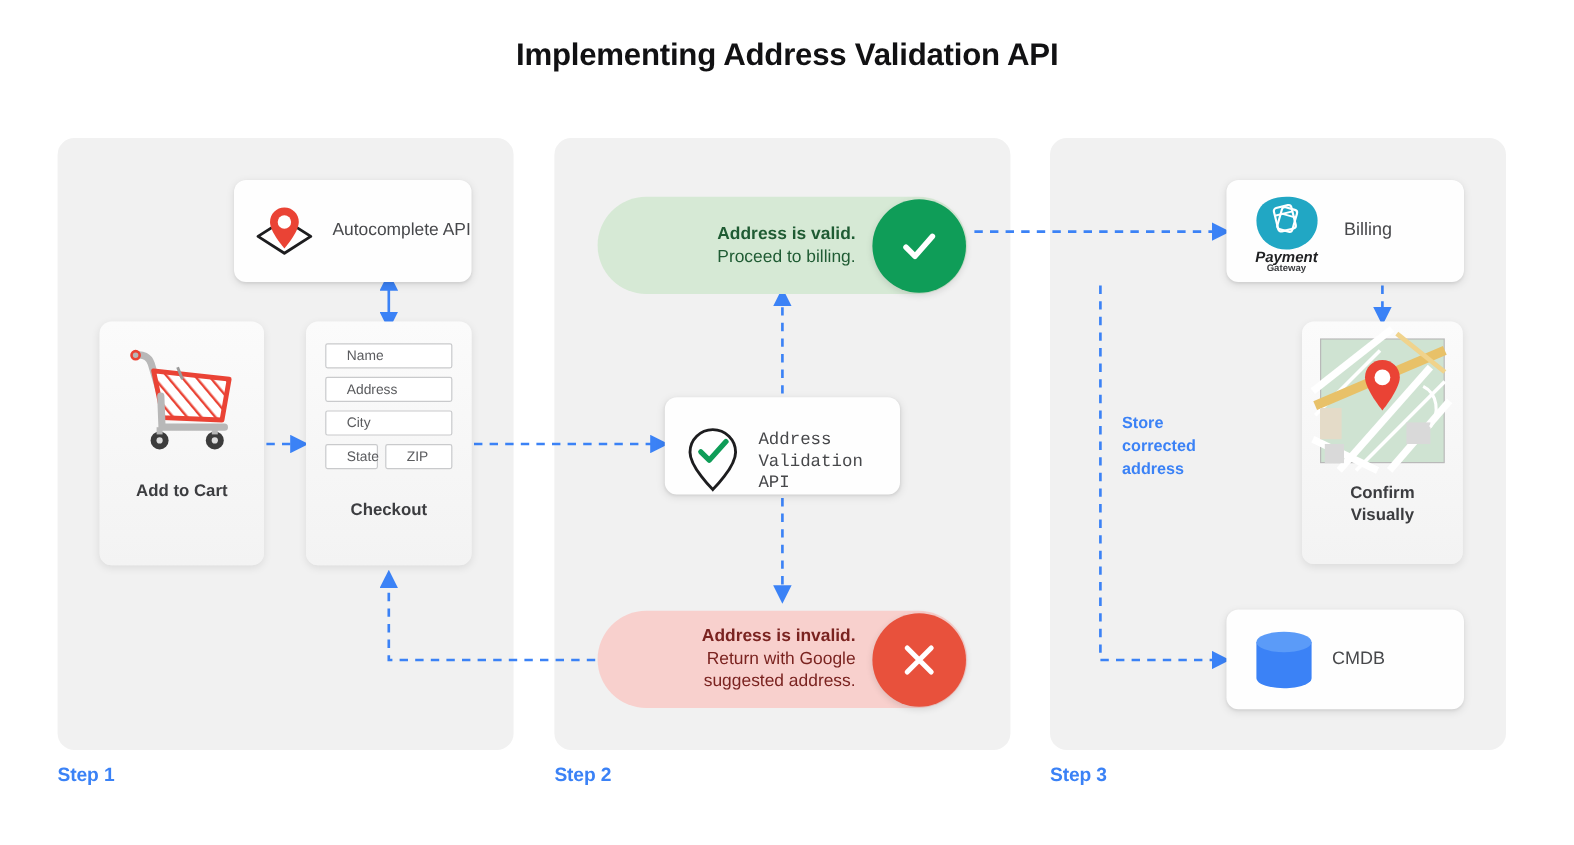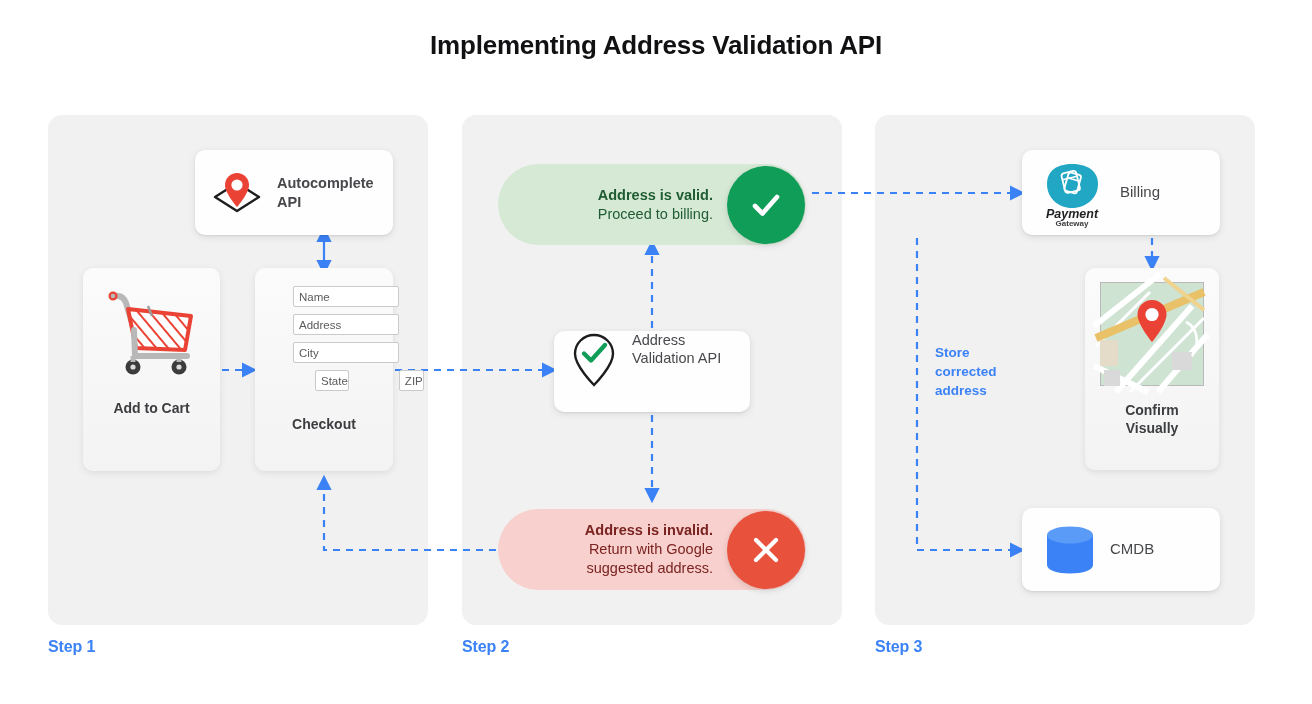--- a/index.html
+++ b/index.html
@@ -58,21 +58,21 @@
   .card-label{
     font-size:15px;color:#444548;line-height:1.25;
   }
   .card-label.strong{font-weight:bold;color:#3c3d40;font-size:14px;text-align:center;}
 
   
   #card-autocomplete{
     left:195px;top:150px;width:198px;height:85px;
     display:flex;align-items:center;gap:12px;padding-left:14px;
   }
-  #card-autocomplete .card-label{font-size:14.5px;color:#47484b;font-weight:bold;}
+  #card-autocomplete .card-label{font-size:14.5px;color:#47484b;}
 
   
   #card-addtocart{
     left:83px;top:268px;width:137px;height:203px;
     display:flex;flex-direction:column;align-items:center;justify-content:flex-start;
     padding-top:18px;
   }
   #card-addtocart .card-label.strong{margin-top:22px;}
 
   
@@ -82,23 +82,22 @@
     padding-top:18px;
   }
   .field{
     box-sizing:border-box;
     background:#ffffff;
     border:1px solid #c9cacc;
     border-radius:2px;
     height:21px;
     font-size:11.5px;color:#5a5b5e;
     display:flex;align-items:center;
-    padding-left:5px;
+    padding-left:17px;
     margin-bottom:7px;
-    margin-left:44px;
   }
   .field.wide{width:106px;}
   .field.half-a{width:44px;}
   .field.half-b{width:56px;}
   .fieldrow{display:flex;gap:6px;width:106px;}
   #card-checkout .card-label.strong{margin-top:18px;}
 
   
   .pill{
     position:absolute;
@@ -129,21 +128,21 @@
     flex:0 0 auto;
     margin-right:1px;
     box-shadow:0 2px 6px rgba(0,0,0,0.12);
   }
   #badge-valid{background:#0f9d58;}
   #badge-invalid{background:#e8513c;}
 
   
   #card-validation{
     left:554px;top:331px;width:196px;height:81px;
-    display:flex;align-items:flex-start;gap:12px;padding-left:14px;
+    display:flex;align-items:flex-end;gap:12px;padding-left:14px;font-family:Liberation Mono, monospace;
   }
   #card-validation .card-label{font-size:14.5px;color:#47484b;}
 
   
   #card-billing{
     left:1022px;top:150px;width:198px;height:85px;
     display:flex;align-items:center;gap:10px;padding-left:12px;
   }
   #card-billing .card-label{font-size:15px;color:#47484b;}
 

